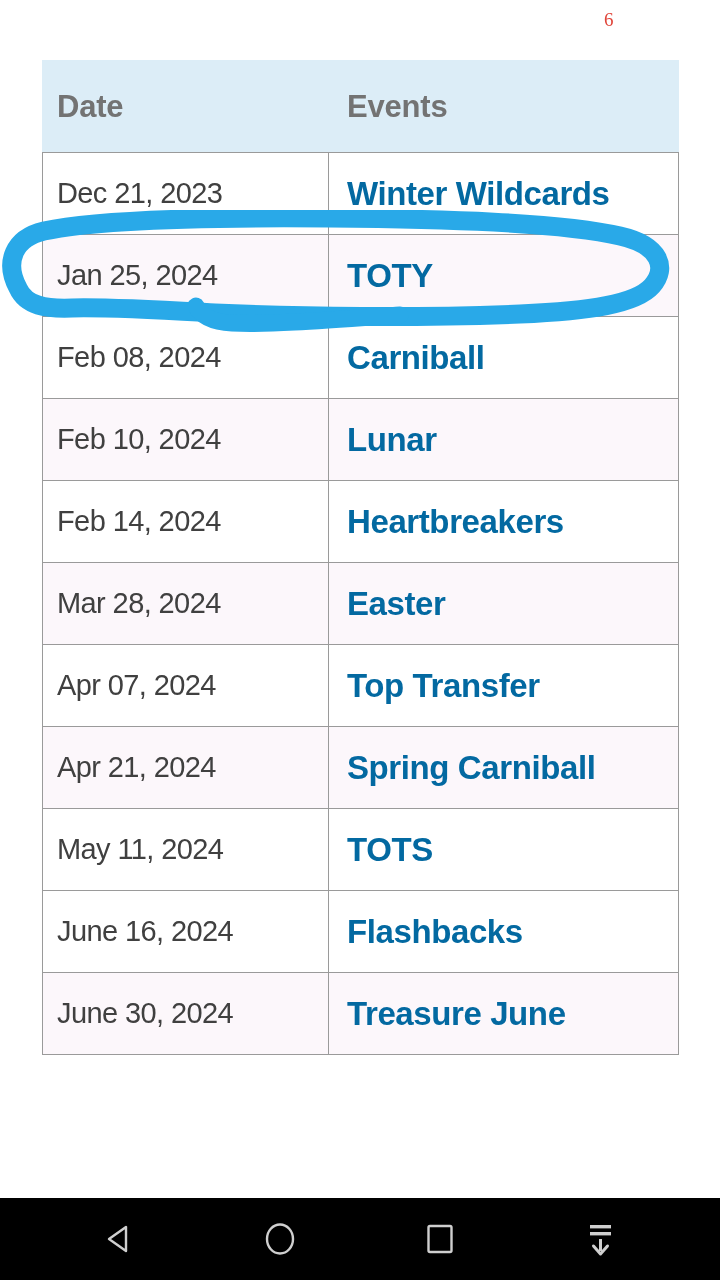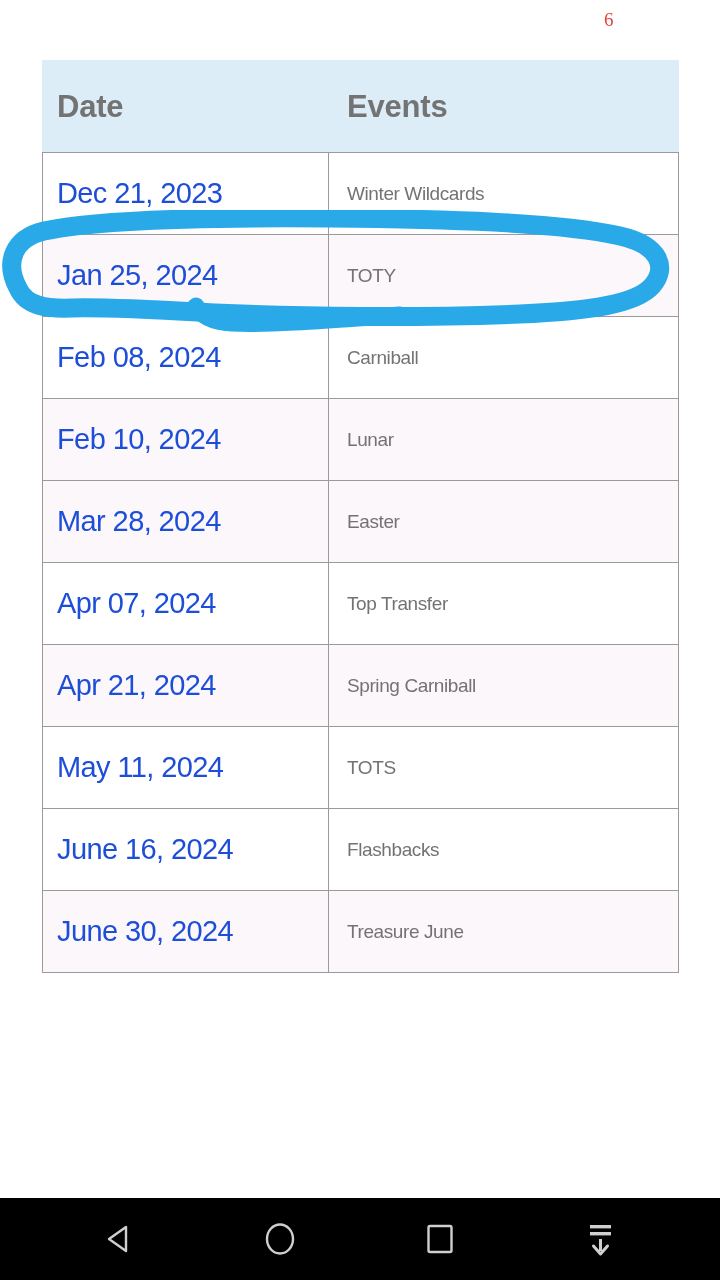--- a/index.html
+++ b/index.html
@@ -70,30 +70,30 @@
     height: 92px;
     letter-spacing: -0.2px;
     font-family: "Liberation Sans", sans-serif;
   }
   #events-table thead th.h-events { padding-left: 18px; }
 
   #events-table tbody tr.row-odd  td { background: #ffffff; }
   #events-table tbody tr.row-even td { background: #fcf7fb; }
 
   .cell-date {
-    color: #1d4ed8;
+    color: #404040;
     font-size: 29px;
     font-weight: 400;
     letter-spacing: -0.6px;
     white-space: nowrap;
   }
   .cell-event {
-    color: #737373;
-    font-size: 19px;
-    font-weight: 400;
+    color: #0369a1;
+    font-size: 33px;
+    font-weight: 700;
     letter-spacing: -0.4px;
     white-space: nowrap;
     padding-left: 18px !important;
   }
 
   
   #annotation {
     position: absolute;
     left: 0;
     top: 210px;
@@ -151,20 +151,24 @@
           <td class="cell-date">Jan 25, 2024</td>
           <td class="cell-event">TOTY</td>
         </tr>
         <tr class="row-odd">
           <td class="cell-date">Feb 08, 2024</td>
           <td class="cell-event">Carniball</td>
         </tr>
         <tr class="row-even">
           <td class="cell-date">Feb 10, 2024</td>
           <td class="cell-event">Lunar</td>
+        </tr>
+        <tr class="row-odd">
+          <td class="cell-date">Feb 14, 2024</td>
+          <td class="cell-event">Heartbreakers</td>
         </tr>
         <tr class="row-even">
           <td class="cell-date">Mar 28, 2024</td>
           <td class="cell-event">Easter</td>
         </tr>
         <tr class="row-odd">
           <td class="cell-date">Apr 07, 2024</td>
           <td class="cell-event">Top Transfer</td>
         </tr>
         <tr class="row-even">

